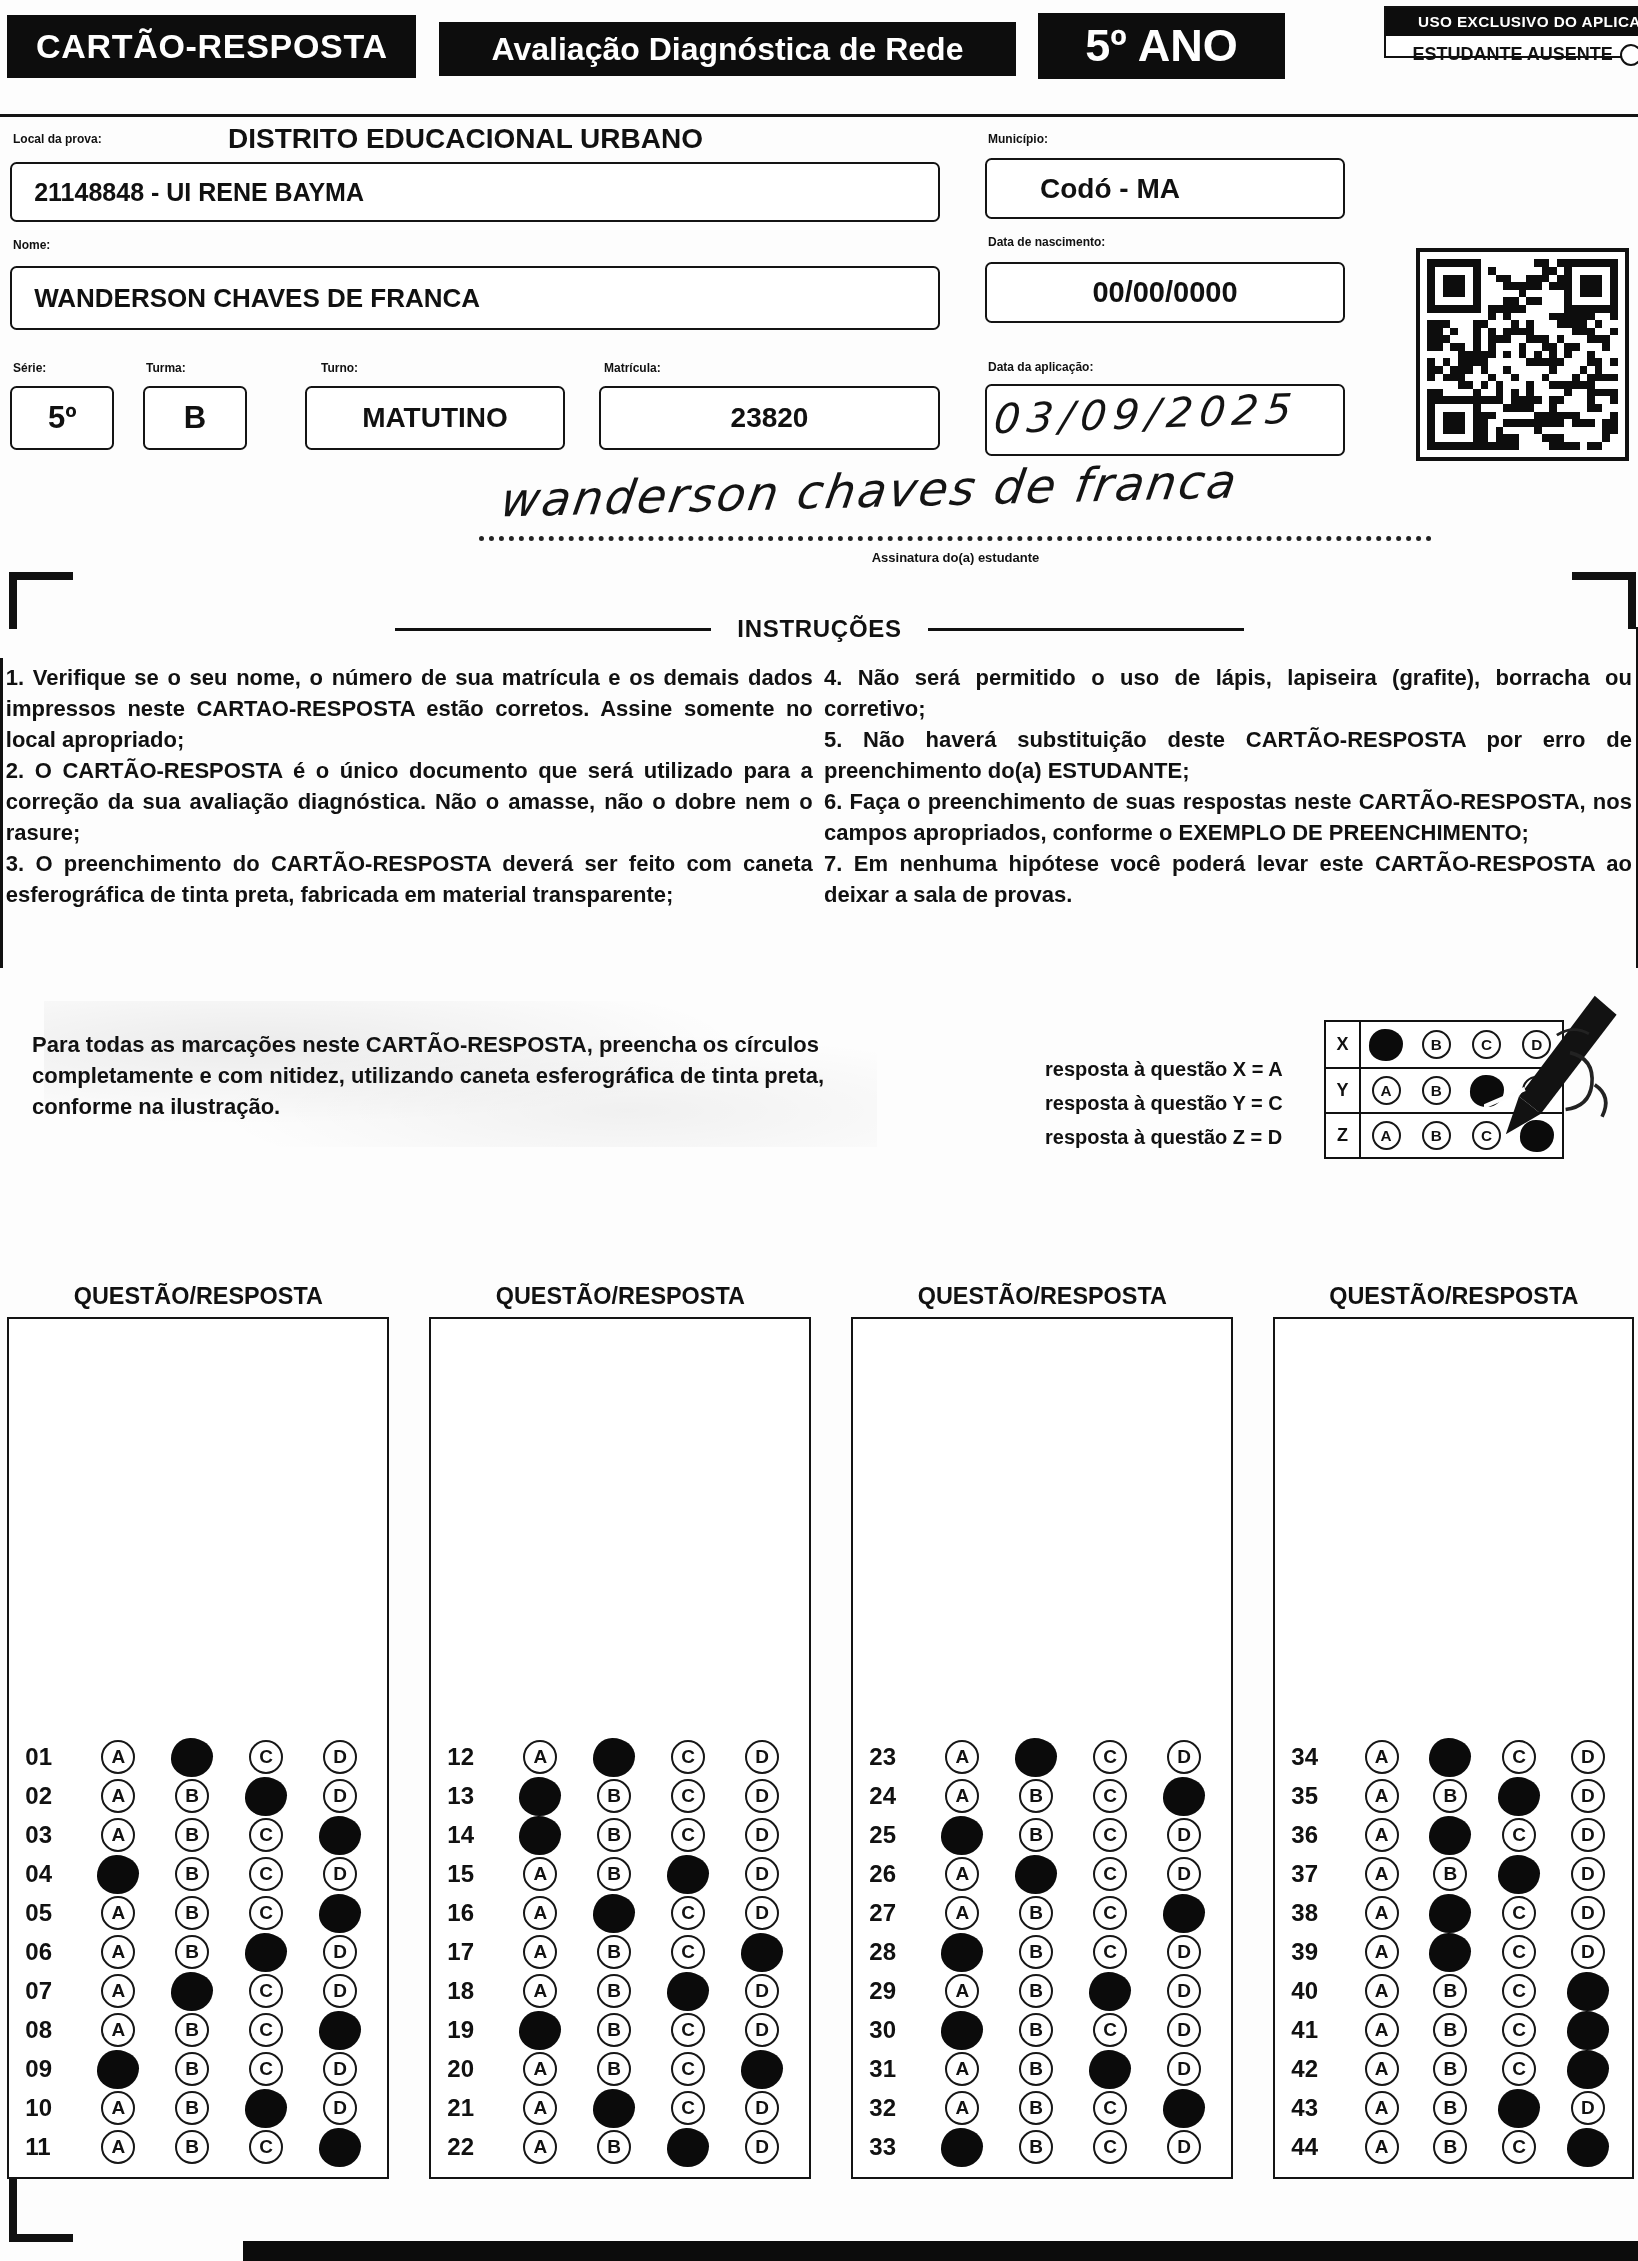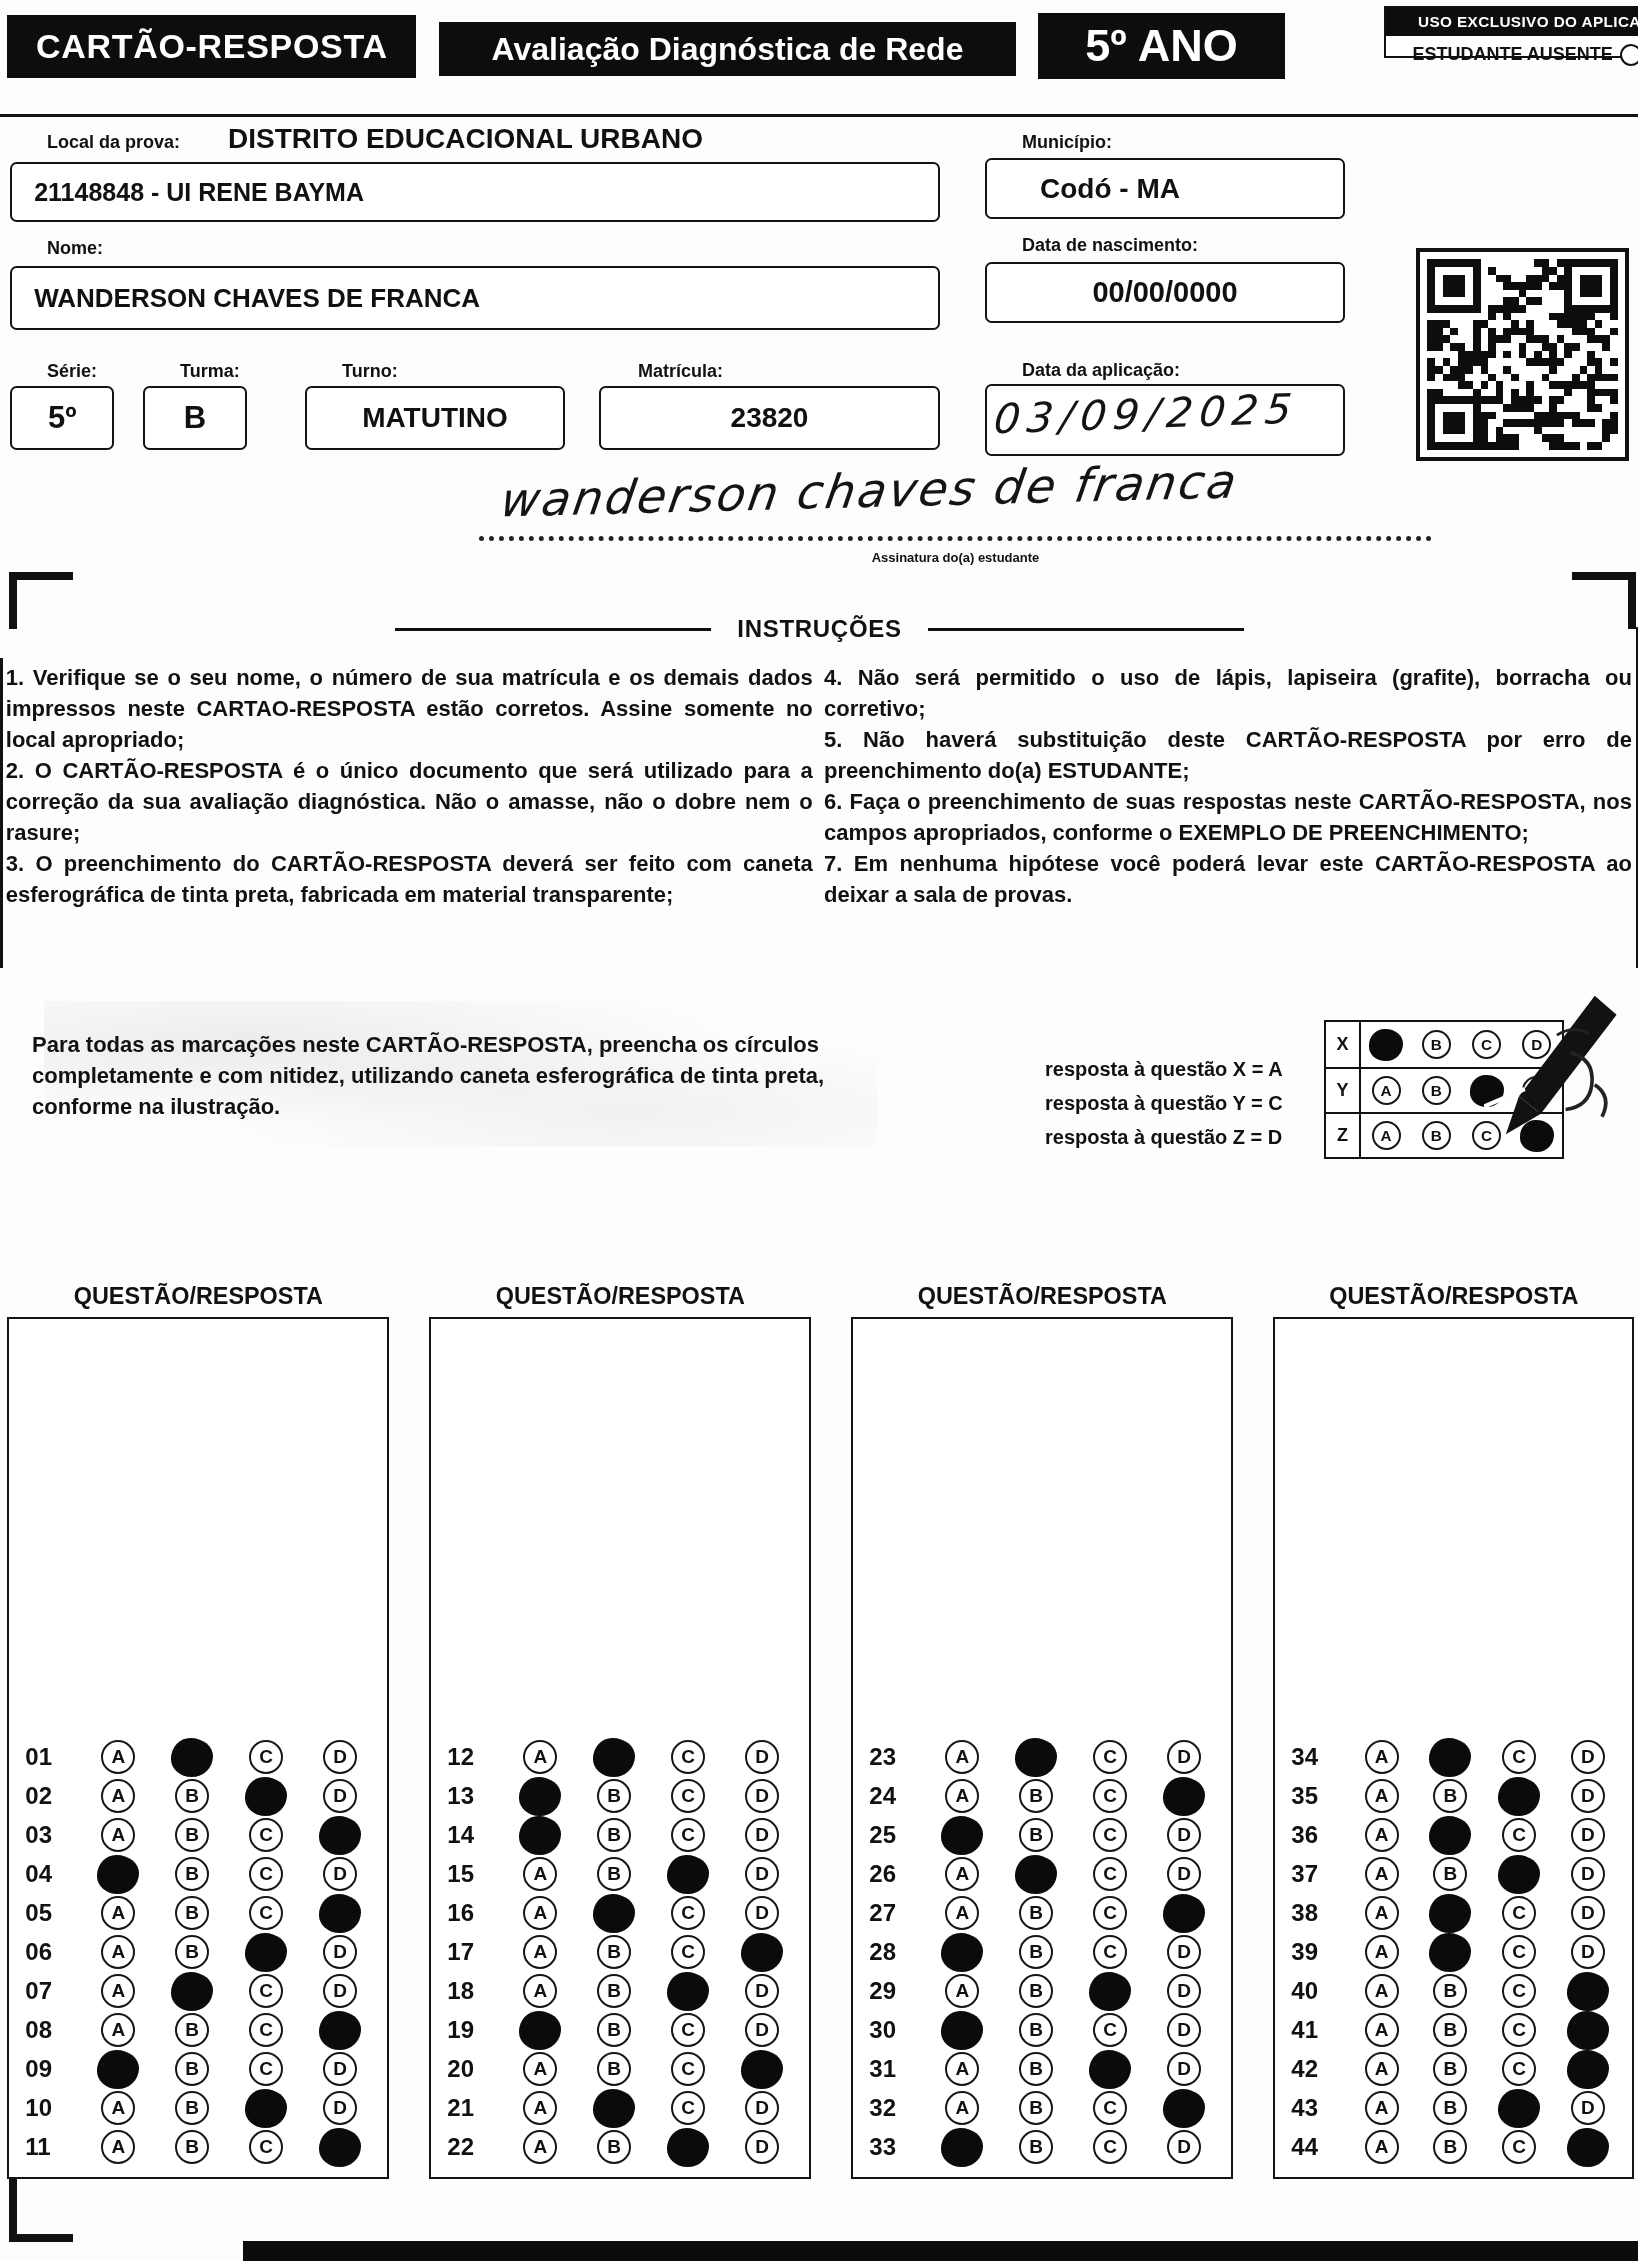--- a/index.html
+++ b/index.html
@@ -13,21 +13,21 @@
   .hdr-title   { left:7.3px;  top:14.6px;  width:409px; height:63px; font-size:34px; letter-spacing:0.7px; }
   .hdr-sub     { left:439px; top:22px;  width:577px; height:54px; font-size:32px; }
   .hdr-grade   { left:1038px;top:13px;  width:247px; height:66px; font-size:45px; }
   .examiner    { left:1384px;top:5.8px;   width:326px; height:52px; border:2.2px solid #111; background:#fff; }
   .examiner-title { background:#0d0d0d; color:#fff; height:28px; display:flex; align-items:center; justify-content:center; font-weight:bold; font-size:15.3px; letter-spacing:0.4px; }
   .examiner-row { height:38px; display:flex; align-items:center; justify-content:center; gap:7.3px; font-weight:bold; font-size:18px; }
   .opt-circle-sm { width:22px; height:22px; border:2.2px solid #111; border-radius:50%; display:inline-block; background:#fff; }
   .hdr-rule { left:0; top:114px; width:1639px; height:2.9px; background:#141414; }
 
   
-  .flabel { position:absolute; font-weight:bold; font-size:18px;margin-left:34px; }
+  .flabel { position:absolute; font-weight:bold; font-size:12px; }
   .fvalue-big { position:absolute; font-weight:bold; font-size:28px; }
   .fbox { position:absolute; border:2.9px solid #141414; border-radius:6.6px; background:#fff; display:flex; align-items:center; font-weight:bold; }
   .pad-l { padding-left:22px; }
   .center { justify-content:center; }
   .f-school   { left:10.2px;  top:162px; width:930px; height:60px; font-size:25px; }
   .f-municipio{ left:985px;top:158px; width:360px;  height:61px; font-size:28px; padding-left:53px; }
   .f-nome     { left:10.2px;  top:266px; width:930px; height:64px; font-size:26px; }
   .f-nasc     { left:985px;top:262px; width:360px;  height:61px; font-size:29px; }
   .f-serie    { left:10.2px;  top:386px; width:104px;  height:64px; font-size:31px; }
   .f-turma    { left:143px; top:386px; width:104px;  height:64px; font-size:31px; }
@@ -117,21 +117,21 @@
   <div class="fbox f-school pad-l">21148848 - UI RENE BAYMA</div>
   <div class="fbox f-municipio">Codó - MA</div>
 
   <span class="flabel" style="left:13px; top:238px;">Nome:</span>
   <span class="flabel" style="left:988px; top:235px;">Data de nascimento:</span>
   <div class="fbox f-nome pad-l">WANDERSON CHAVES DE FRANCA</div>
   <div class="fbox f-nasc center">00/00/0000</div>
 
   <span class="flabel" style="left:13px; top:361px;">Série:</span>
   <span class="flabel" style="left:146px; top:361px;">Turma:</span>
-  <span class="flabel" style="left:308px; top:361px;">Turno:</span>
+  <span class="flabel" style="left:321px; top:361px;">Turno:</span>
   <span class="flabel" style="left:604px; top:361px;">Matrícula:</span>
   <span class="flabel" style="left:988px; top:360px;">Data da aplicação:</span>
   <div class="fbox f-serie center">5º</div>
   <div class="fbox f-turma center">B</div>
   <div class="fbox f-turno center">MATUTINO</div>
   <div class="fbox f-matric center">23820</div>
   <div class="fbox f-aplic"></div>
   <span class="abs handwriting hand-date">03/09/2025</span>
 
   <div class="abs qr">

